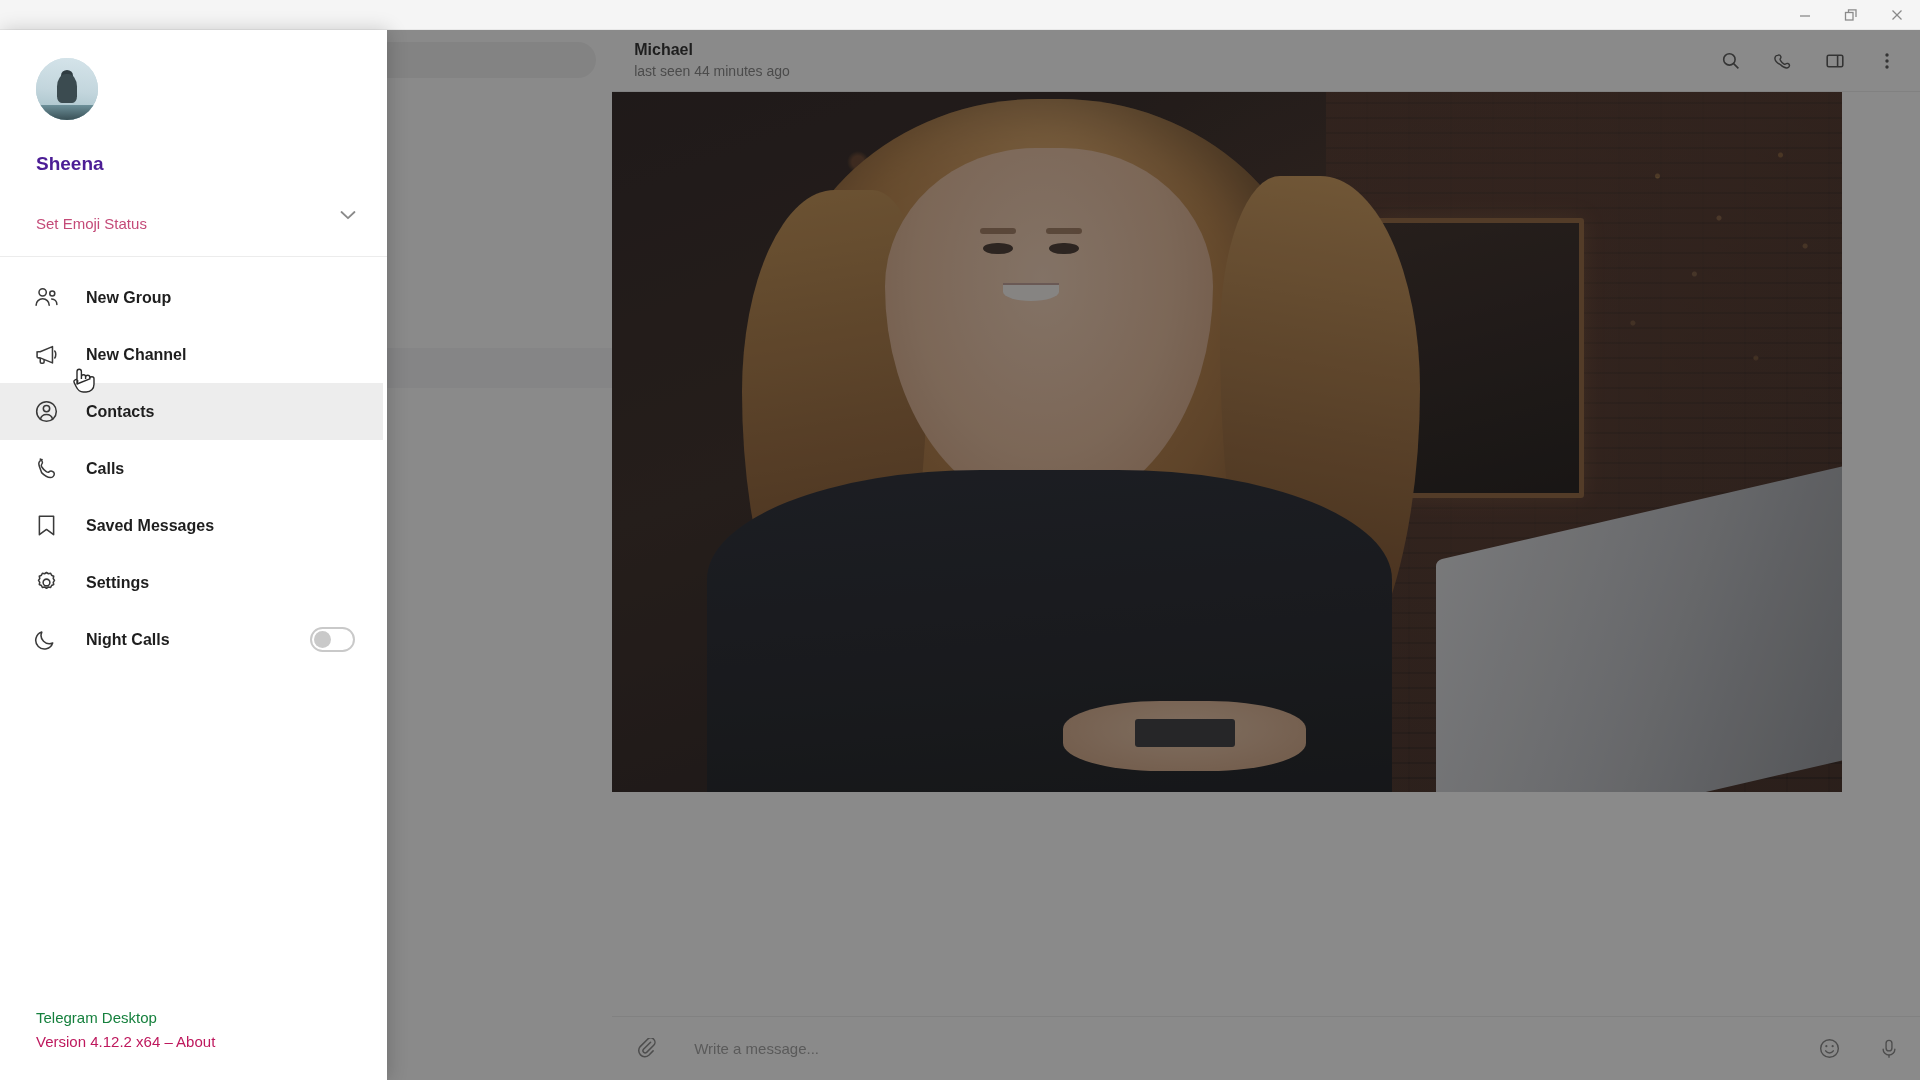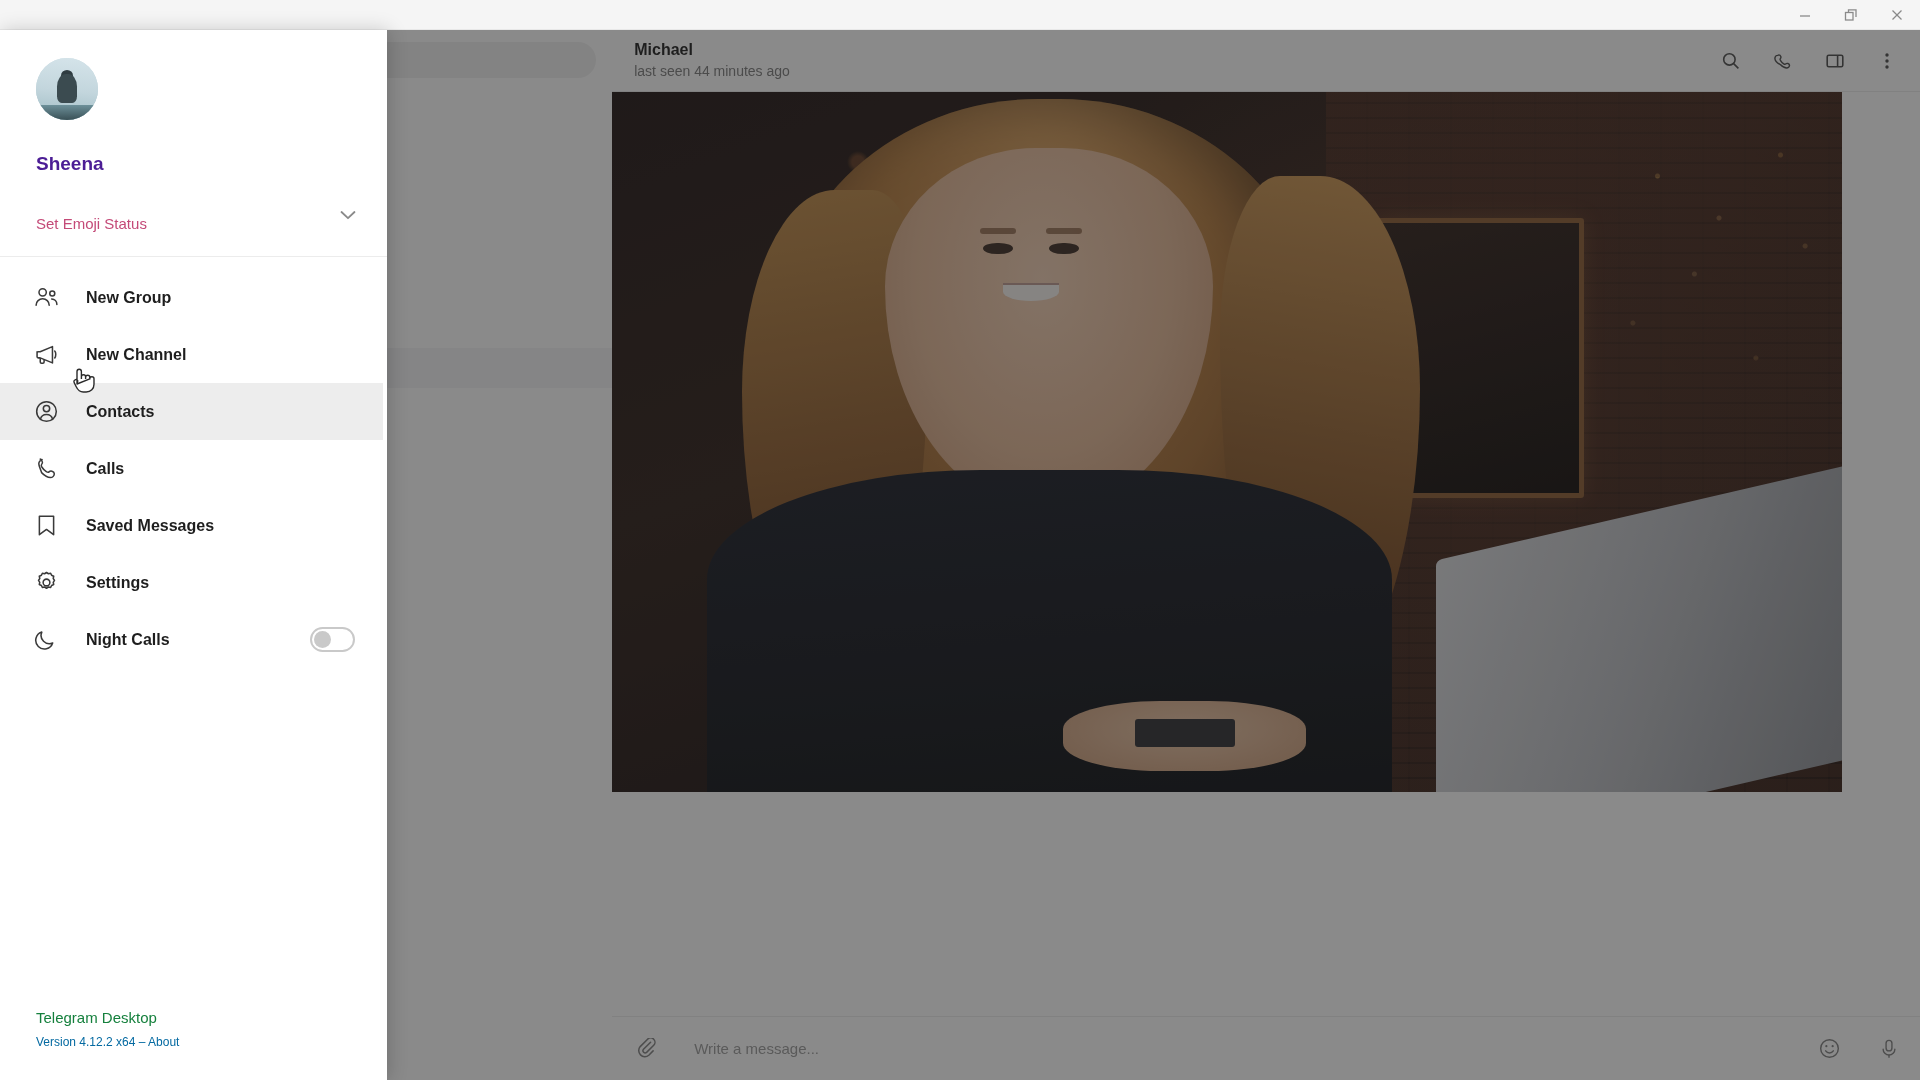--- a/index.html
+++ b/index.html
@@ -216,21 +216,21 @@
     width:45px; height:25px; border-radius:13px; background:#ffffff;
     border:2px solid #c9c9c9; position:relative; flex:0 0 45px;
   }
   .toggle .knob {
     position:absolute; left:2px; top:2px; width:17px; height:17px; border-radius:50%;
     background:#c9c9c9;
   }
 
   .drawer-footer { margin-top:auto; padding:0 0 26px 36px; }
   .footer-line1 { font-size:15px; color:#15803d; line-height:24px; }
-  .footer-line2 { font-size:12px; color:#0369a1; line-height:24px; }
+  .footer-line2 { font-size:15px; color:#be185d; line-height:24px; }
 
   
   .cursor { position:absolute; left:68px; top:362px; width:30px; height:36px; pointer-events:none; }
 </style>
 </head>
 <body>
 
 <div id="app">
 
   <div class="titlebar">

